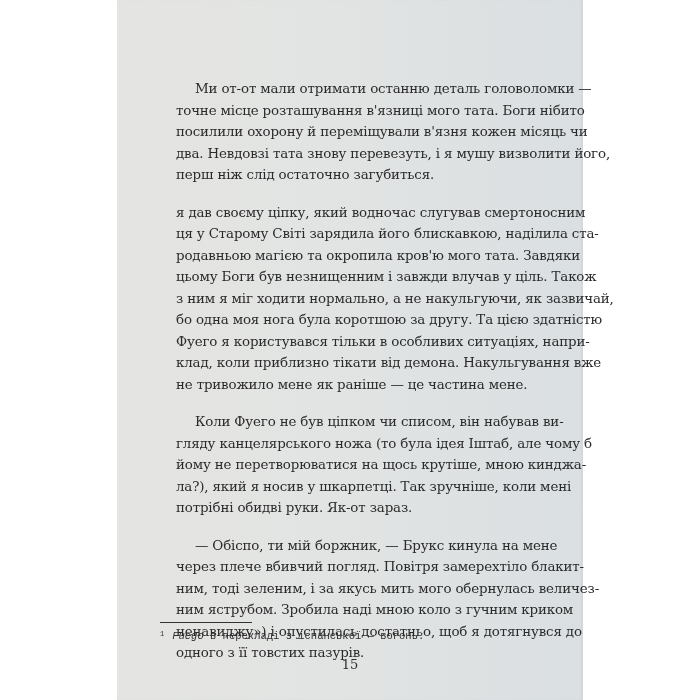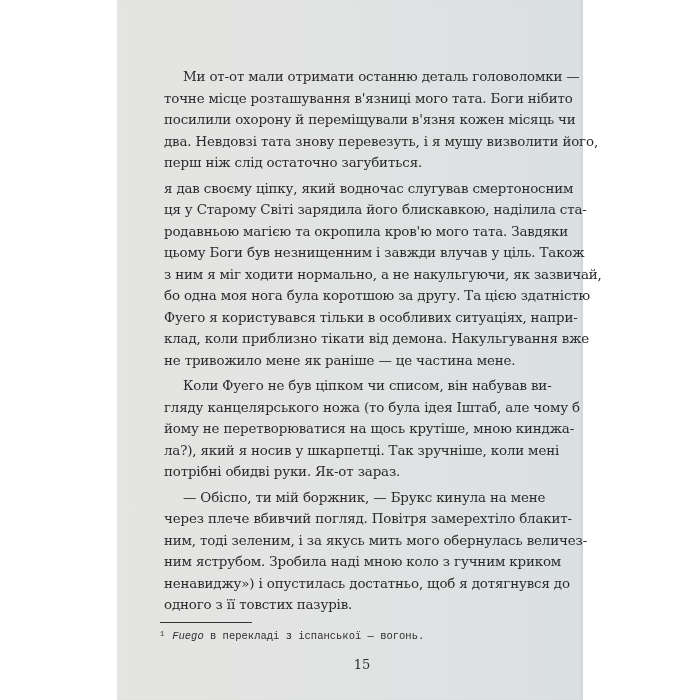--- a/index.html
+++ b/index.html
@@ -24,21 +24,21 @@
       left: 43px;
       top: 62px;
       width: 386px;
       font-family: "DejaVu Serif", "Liberation Serif", serif;
       font-size: 13.4px;
       line-height: 21.5px;
       color: #2a2a2a;
       letter-spacing: -0.15px;
     }
     .para {
-      margin: 4px;
+      margin: 16px;
       text-align: justify;
       text-align-last: left;
     }
     .line {
       display: block;
       white-space: nowrap;
       text-align: justify;
       text-align-last: justify;
       height: 21.5px;
     }
@@ -75,21 +75,20 @@
     .footnote .fn-term { font-style: italic; }
     .page-number {
       position: absolute;
       left: 0;
       width: 466px;
       top: 657px;
       text-align: center;
       font-family: "DejaVu Serif", "Liberation Serif", serif;
       font-size: 13px;
       color: #2e2e2e;
-      margin-left: 12px;
     }
   </style>
 </head>
 <body>
 
 <div class="page">
   <div class="text-block">
 
     <div class="para">
       <span class="line indent">Ми от-от мали отримати останню деталь головоломки —</span>

